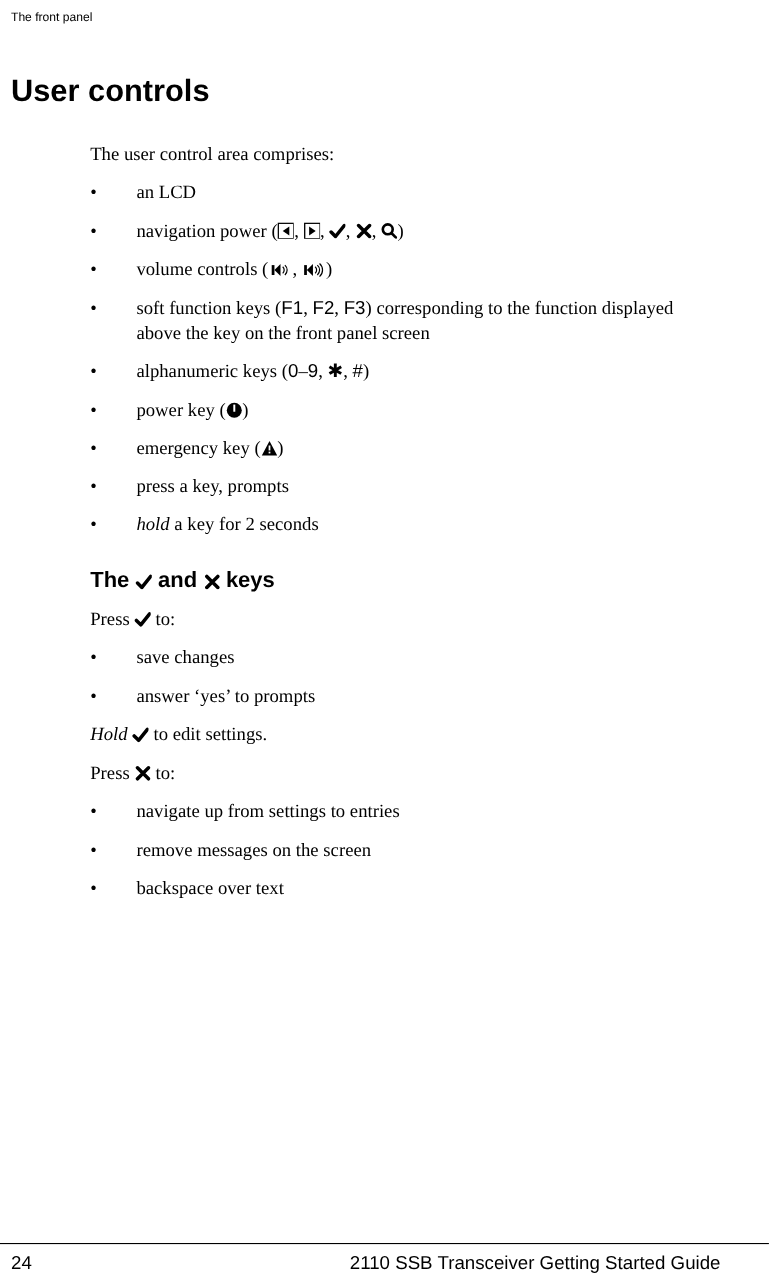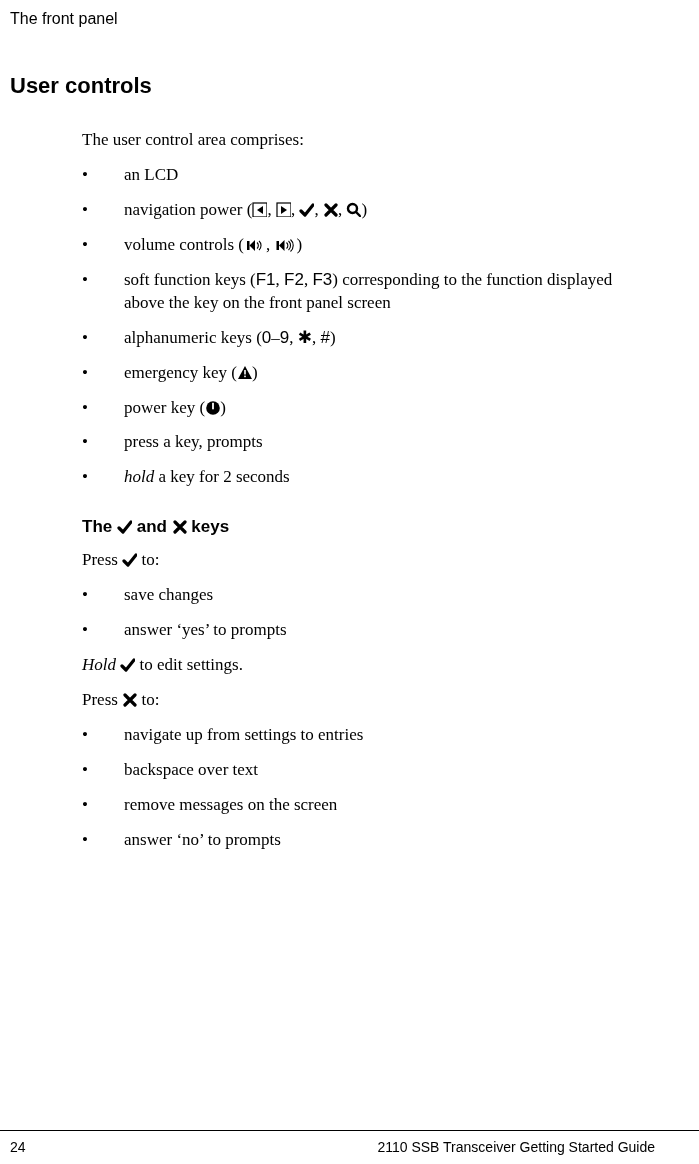--- a/index.html
+++ b/index.html
@@ -15,31 +15,31 @@
     box-sizing: border-box;
   }
   .page {
     padding: 10px 44px 0 10px;
     box-sizing: border-box;
     height: 1120px;
     position: relative;
   }
   .running-header {
     font-family: Arial, Helvetica, sans-serif;
-    font-size: 16px;
+    font-size: 11px;
     margin-bottom: 45px;
     margin-left: 0;
   }
   .content {
     margin-left: 0;
   }
   h2.section-title {
     font-family: Arial, Helvetica, sans-serif;
     font-weight: bold;
-    font-size: 22px;
+    font-size: 28px;
     margin: 0 0 30px 0;
   }
   .body-area {
     margin-left: 72px;
   }
   .para {
     margin: 0 0 12px 0;
     line-height: 1.35;
   }
   ul.b {
@@ -59,35 +59,35 @@
     left: 0;
     top: 0;
   }
   .sans-bold {
     font-family: Arial, Helvetica, sans-serif;
     font-weight: normal;
   }
   h3.sub-title {
     font-family: Arial, Helvetica, sans-serif;
     font-weight: bold;
-    font-size: 17px;
+    font-size: 20px;
     margin: 28px 0 12px 0;
   }
   .italic { font-style: italic; text-align: center; }
   .footer {
     position: absolute;
     left: 0;
     right: 0;
     bottom: 0;
     border-top: 1px solid #000;
     height: 34px;
     box-sizing: border-box;
     padding: 8px 44px 0 10px;
     font-family: Arial, Helvetica, sans-serif;
-    font-size: 14px;
+    font-size: 17px;
     display: flex;
     justify-content: space-between;
   }
   svg.ic {
     display: inline-block;
     vertical-align: -2px;
     width: 15px;
     height: 15px;
   }
   svg.ic2 {
@@ -176,27 +176,27 @@
               <use href="#i-vol-high"></use>
             </svg><span>)</span>
         </li>
         <li>
           <span>soft function keys (</span><span class="sans-bold">F1</span>, <span class="sans-bold">F2</span>, <span class="sans-bold">F3</span><span>) corresponding to the function displayed above the key on the front panel screen</span>
         </li>
         <li>
           <span>alphanumeric keys (</span><span class="sans-bold">0</span><span>–</span><span class="sans-bold">9</span>, <span class="sans-bold">✱</span>, <span class="sans-bold">#</span><span>)</span>
         </li>
         <li>
+          <span>power key (</span><svg class="ic">
+              <use href="#i-power"></use>
+            </svg><span>)</span>
+        </li>
+        <li>
           <span>emergency key (</span><svg class="ic">
               <use href="#i-warn"></use>
-            </svg><span>)</span>
-        </li>
-        <li>
-          <span>power key (</span><svg class="ic">
-              <use href="#i-power"></use>
             </svg><span>)</span>
         </li>
       </ul>
 
 
       <ul class="b">
         <li>press a key, prompts</li>
         <li>
           <span class="italic">hold</span><span> a key for 2 seconds</span>
         </li>
@@ -228,23 +228,22 @@
       </p>
 
       <p class="para">
         <span>Press </span><svg class="ic">
             <use href="#i-cross"></use>
           </svg><span> to:</span>
       </p>
 
       <ul class="b">
         <li>navigate up from settings to entries</li>
+        <li>remove messages on the screen</li>
         <li>backspace over text</li>
-        <li>remove messages on the screen</li>
-        <li>answer ‘no’ to prompts</li>
       </ul>
 
     </div>
   </div>
 </div>
 
 <div class="footer">
   <span>24</span>
   <span>2110 SSB Transceiver Getting Started Guide</span>
 </div>

